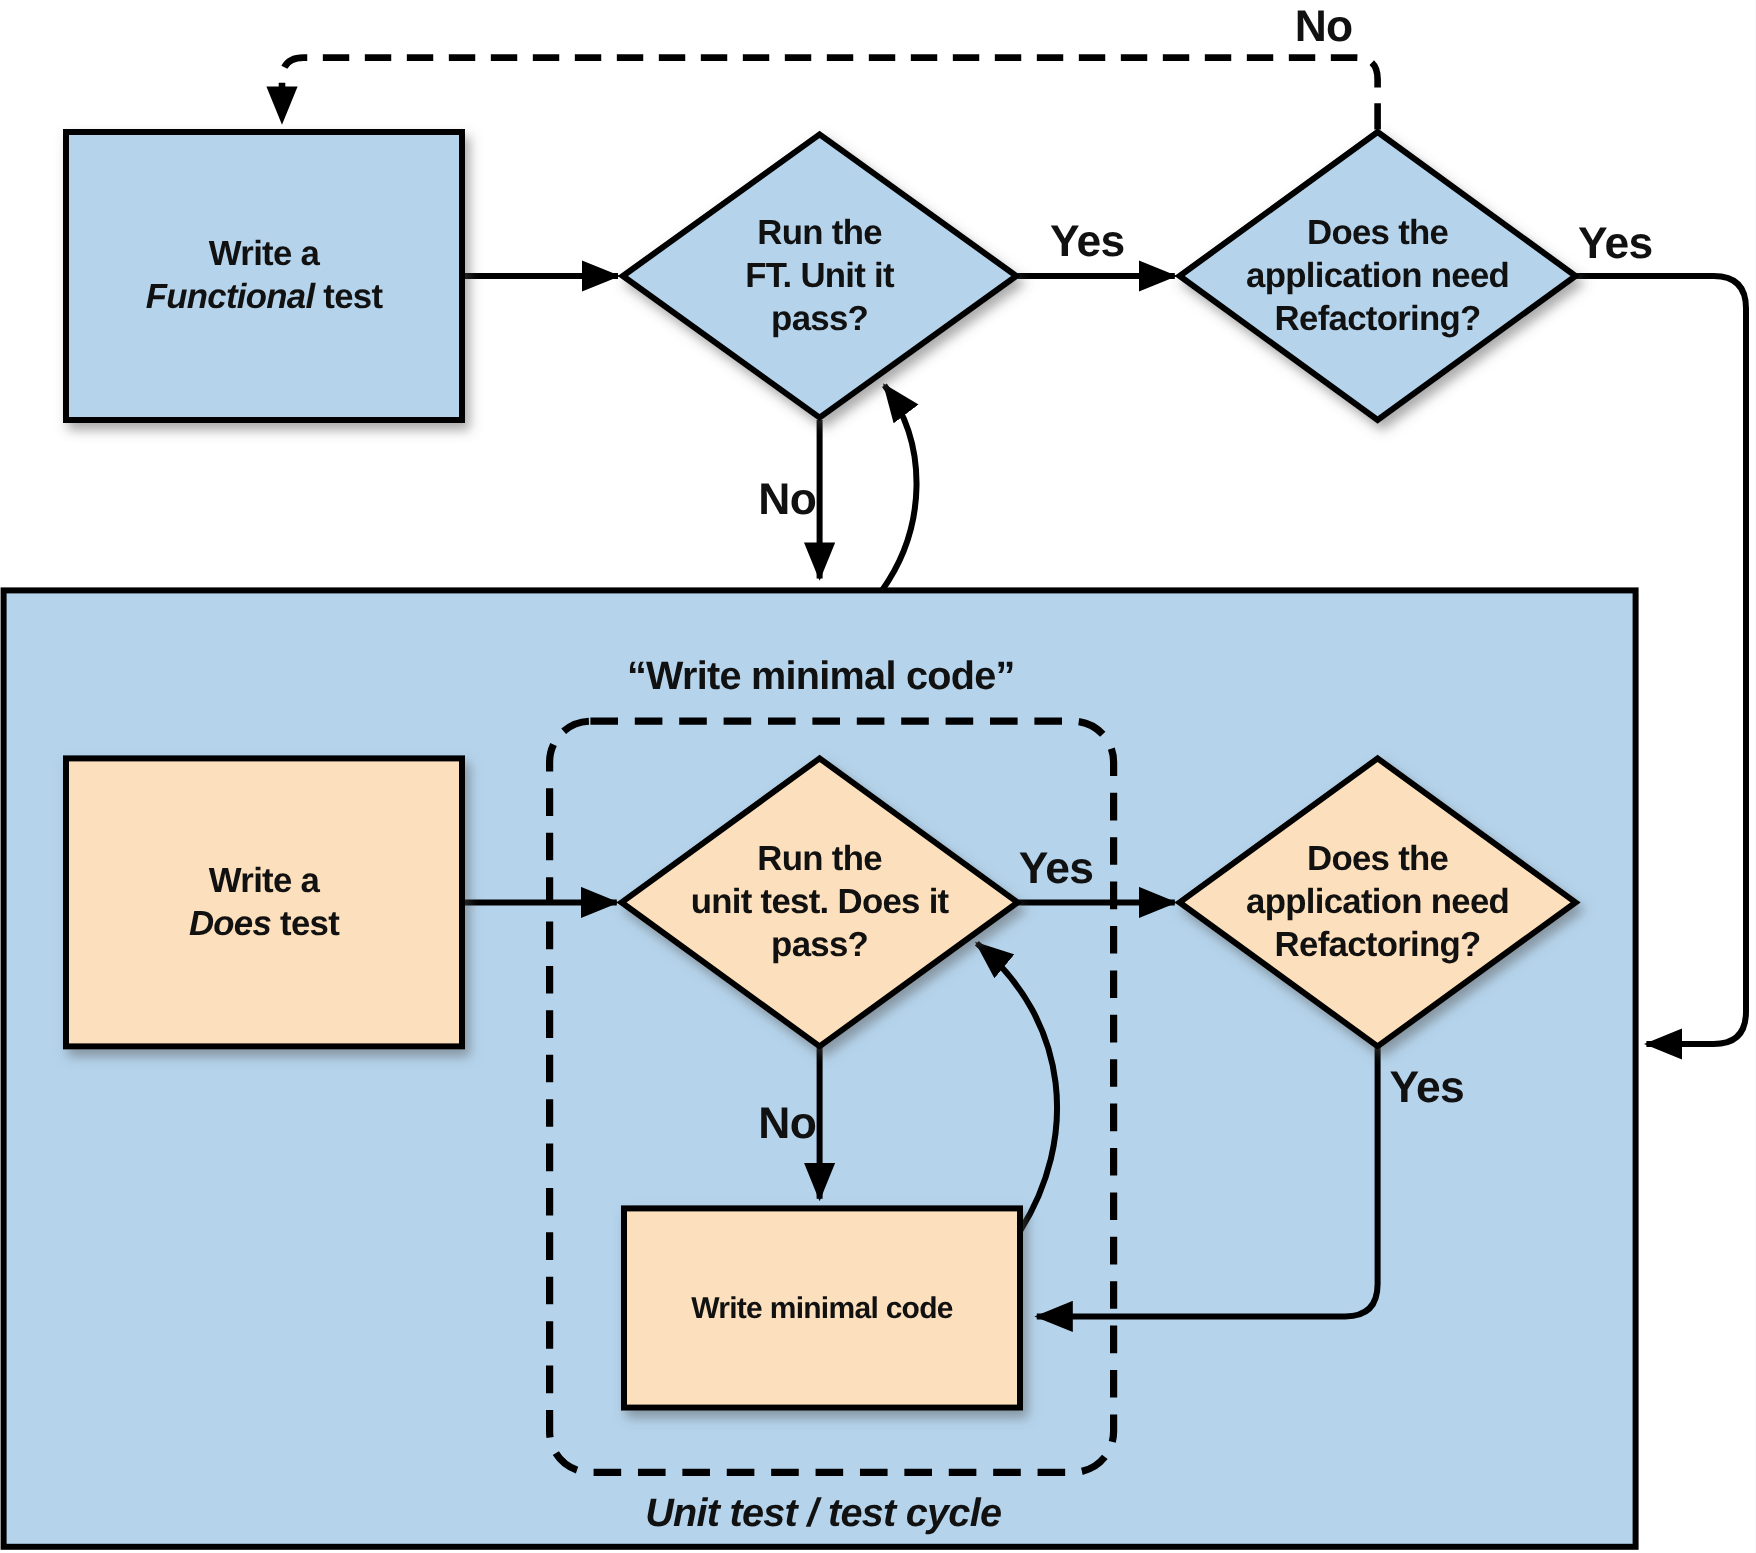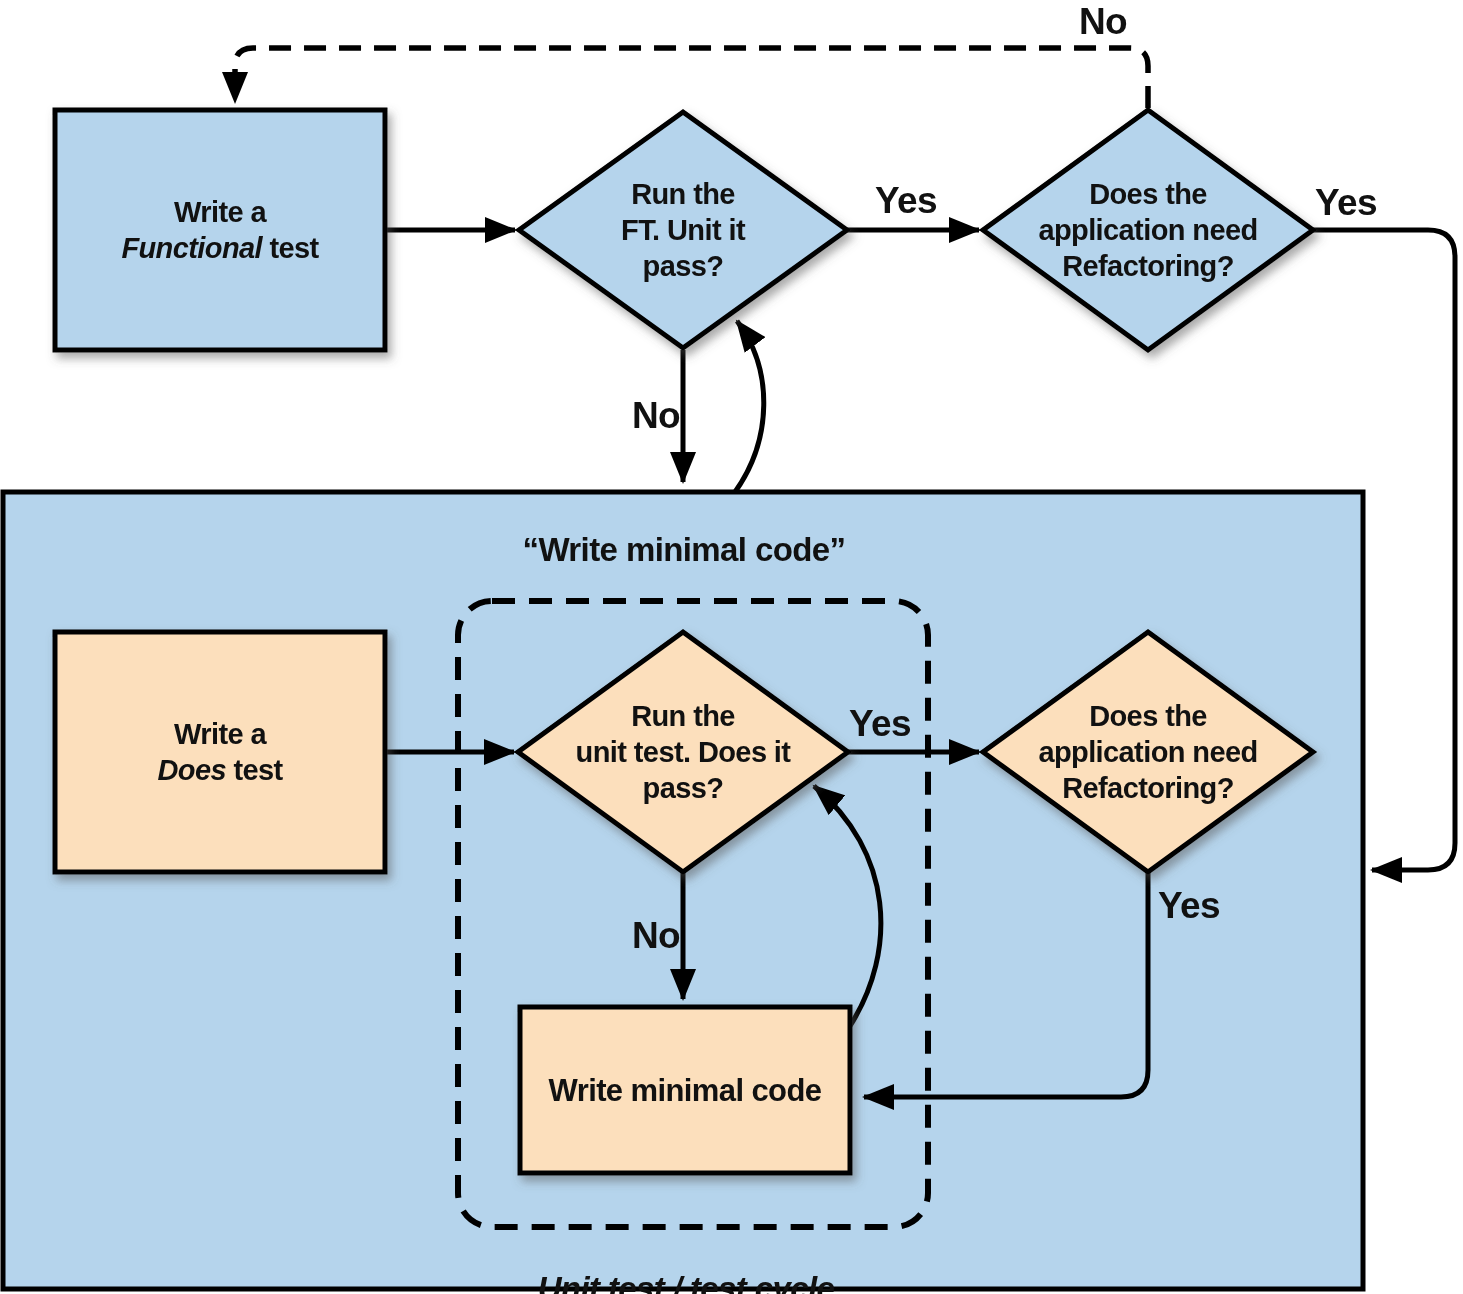--- a/index.html
+++ b/index.html
@@ -9,21 +9,21 @@
   #diagram-svg .shape{stroke:#000;stroke-width:5;}
   #diagram-svg .edge{stroke:#000;stroke-width:5;fill:none;}
   #diagram-svg .edge-dashed{stroke:#000;stroke-width:5.5;fill:none;stroke-dasharray:22 13;}
   #diagram-svg .frame-dashed{stroke:#000;stroke-width:6;fill:none;stroke-dasharray:23 14;}
   .node-label{position:absolute;transform:translate(-50%,-50%);text-align:center;
               font-size:29px;font-weight:600;line-height:1.24;letter-spacing:-0.6px;white-space:nowrap;}
   .edge-label{position:absolute;transform:translate(-50%,-50%);text-align:left;
               font-size:37px;font-weight:600;letter-spacing:-0.6px;white-space:nowrap;}
   .zone-label{position:absolute;transform:translate(-50%,-50%);text-align:center;
               font-size:33px;font-weight:600;letter-spacing:-0.6px;white-space:nowrap;}
-  .it{font-style:italic;margin-top:28px;}
+  .it{font-style:italic;}
 </style>
 </head>
 <body>
 
 <div id="stage">
 
   <svg id="diagram-svg" width="1463" height="1294" viewBox="0 0 1463 1294">
     <defs>
       <marker id="arr" markerUnits="userSpaceOnUse" markerWidth="34" markerHeight="26" refX="30" refY="13" orient="auto">
         <path d="M0,0 L32,13 L0,26 Z" fill="#000"></path>
@@ -78,40 +78,40 @@
     <div>FT. Unit it</div>
     <div>pass?</div>
   </div>
 
   <div class="node-label" style="left:1148px;top:231px;">
     <div>Does the</div>
     <div>application need</div>
     <div>Refactoring?</div>
   </div>
 
-  <div class="zone-label" style="left:684px;top:550px;">“Write minimal code”</div>
+  <div class="zone-label" style="left:684px;top:563px;">“Write minimal code”</div>
 
   <div class="node-label" style="left:220px;top:753px;">
     <div><span>Write a</span></div>
     <div><span class="it">Does</span><span> test</span></div>
   </div>
 
   <div class="node-label" style="left:683px;top:753px;">
     <div>Run the</div>
     <div>unit test. Does it</div>
     <div>pass?</div>
   </div>
 
   <div class="node-label" style="left:1148px;top:753px;">
     <div>Does the</div>
     <div>application need</div>
     <div>Refactoring?</div>
   </div>
 
-  <div class="node-label" style="left:685px;top:1091px;font-size:31px;">Write minimal code</div>
+  <div class="node-label" style="left:685px;top:1091px;font-size:25px;">Write minimal code</div>
 
   <div class="zone-label it" style="left:686px;top:1261px;">Unit test / test cycle</div>
 
   <div class="edge-label" style="left:906px;top:201px;">Yes</div>
   <div class="edge-label" style="left:1103px;top:22px;">No</div>
   <div class="edge-label" style="left:1346px;top:203px;">Yes</div>
   <div class="edge-label" style="left:656px;top:416px;">No</div>
   <div class="edge-label" style="left:880px;top:724px;">Yes</div>
   <div class="edge-label" style="left:656px;top:936px;">No</div>
   <div class="edge-label" style="left:1189px;top:906px;">Yes</div>

